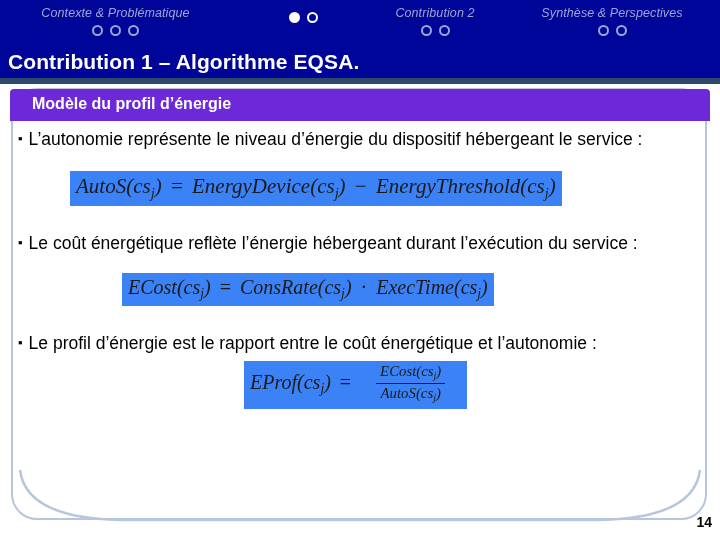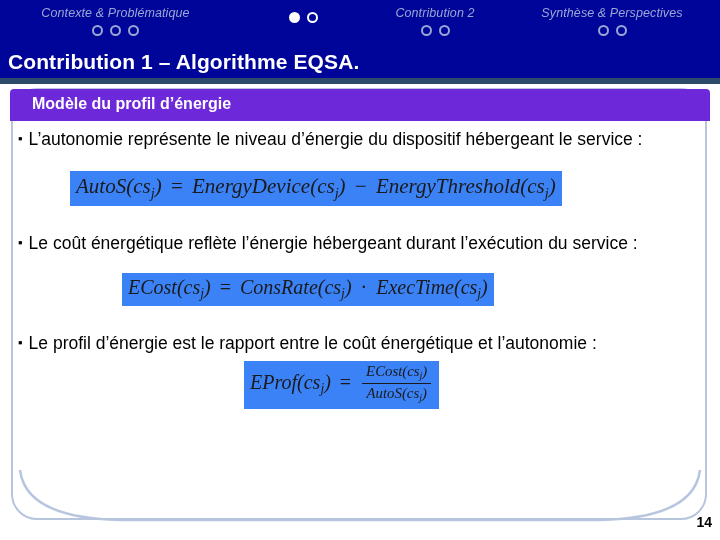--- a/index.html
+++ b/index.html
@@ -168,21 +168,21 @@
   }
   .op { font-style: normal; padding: 0 4px; }
 
   
   .frac {
     display: inline-block;
     vertical-align: middle;
     text-align: center;
     font-size: 0.74em;
     line-height: 1.15;
-    margin: 0 2px;
+    margin: 0 16px;
     position: relative;
     top: -1px;
   }
   .frac .num { display: block; padding: 0 4px 1px 4px; }
   .frac .den { display: block; border-top: 1.6px solid #1a1a1a; padding: 1px 4px 0 4px; }
 
   
   #swoosh {
     position: absolute;
     left: 0; top: 470px;

